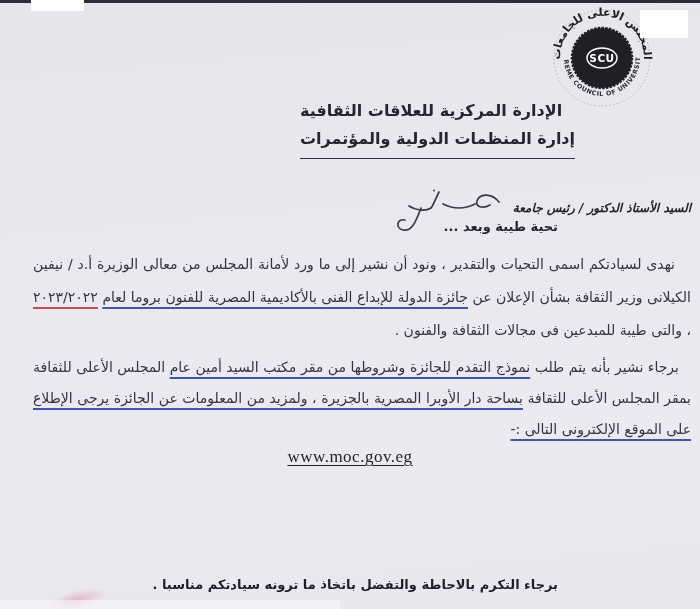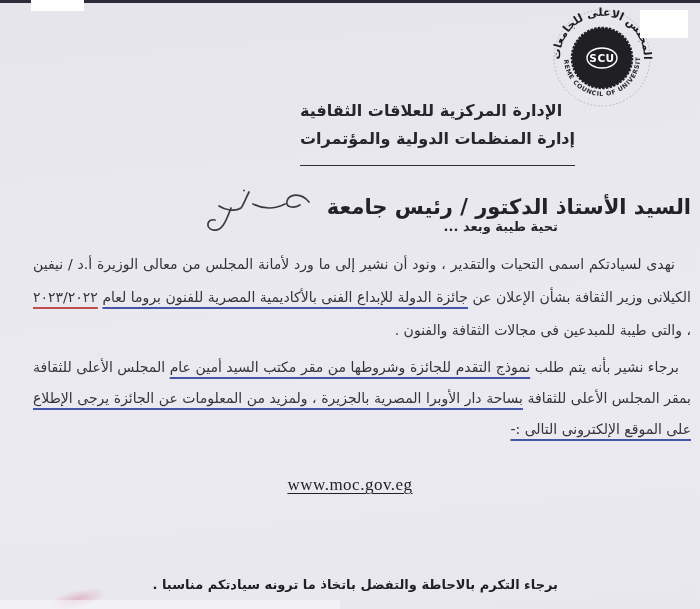--- a/index.html
+++ b/index.html
@@ -14,37 +14,37 @@
   }
   .top-edge{position:absolute;top:0;left:0;width:700px;height:3px;background:#2d2d39;}
   .redaction{position:absolute;background:#ffffff;}
   .redaction.tl{left:31px;top:0;width:53px;height:11px;}
   .redaction.tr{left:640px;top:10px;width:48px;height:28px;}
   .seal{position:absolute;left:550px;top:6px;width:104px;height:104px;}
   .letterhead{
     position:absolute;top:97px;right:9px;left:300px;
     text-align:left;font-weight:bold;font-size:16px;line-height:28px;color:#26262e;
   }
-  .letterhead .dept2{display:inline-block;border-bottom:1.6px solid #2e2e38;padding-bottom:12px;}
-  .recipient{position:absolute;top:182px;right:9px;font-weight:bold;font-size:21px;color:#222229;white-space:nowrap;}
+  .letterhead .dept2{display:inline-block;border-bottom:1.6px solid #2e2e38;padding-bottom:5px;}
+  .recipient{position:absolute;top:182px;right:9px;font-weight:bold;font-size:12px;color:#222229;white-space:nowrap;font-style:italic;}
   .recipient .hand{display:inline-block;vertical-align:middle;margin-right:4px;position:relative;top:6px;}
   .salutation{position:absolute;top:219px;right:142px;font-weight:bold;font-size:13px;color:#26262e;}
   .para{
     position:absolute;right:9px;left:33px;
     text-align:justify;font-size:14px;color:#34343f;
   }
   .p1{top:248px;line-height:33px;text-indent:16px;}
   .p2{top:352px;line-height:31px;text-indent:12px;}
   .p3{top:479px;line-height:31px;text-indent:12px;}
   .u-blue{text-decoration:underline;text-decoration-color:#4456a8;text-decoration-thickness:1.6px;text-underline-offset:5px;margin-top:48px;}
   .u-red{text-decoration:underline;text-decoration-color:#c0504d;text-decoration-thickness:1.6px;text-underline-offset:5px;}
   .u-dark{text-decoration:underline;text-decoration-color:#2e2e38;text-decoration-thickness:1.3px;text-underline-offset:4px;}
   .url-line{
     position:absolute;top:447px;left:0;right:0;text-align:center;direction:ltr;
-    font-family:"Liberation Serif",serif;font-size:17px;color:#222229;margin-top:28px;
+    font-family:"Liberation Serif",serif;font-size:17px;color:#222229;
   }
   .url-line span{text-decoration:underline;text-underline-offset:3px;letter-spacing:.5px;}
   .closing{position:absolute;top:577px;right:142px;font-weight:bold;font-size:13px;color:#1f1f27;letter-spacing:.2px;}
   .smudge{
     position:absolute;left:48px;top:590px;width:60px;height:18px;border-radius:50%;
     background:radial-gradient(ellipse at center,rgba(208,110,135,.38),rgba(208,110,135,0) 70%);
     transform:rotate(-12deg);
   }
   .bottom-light{position:absolute;left:0;bottom:0;width:340px;height:9px;background:rgba(250,250,252,.55);}
 </style>

